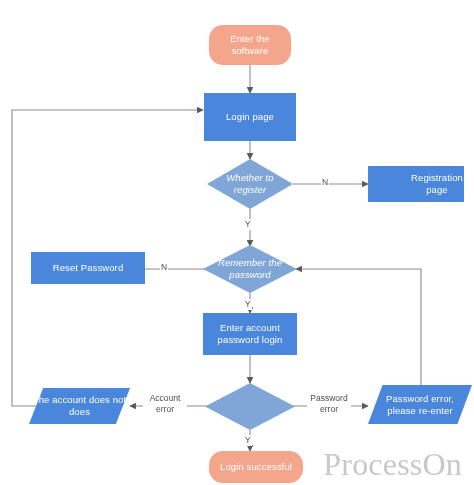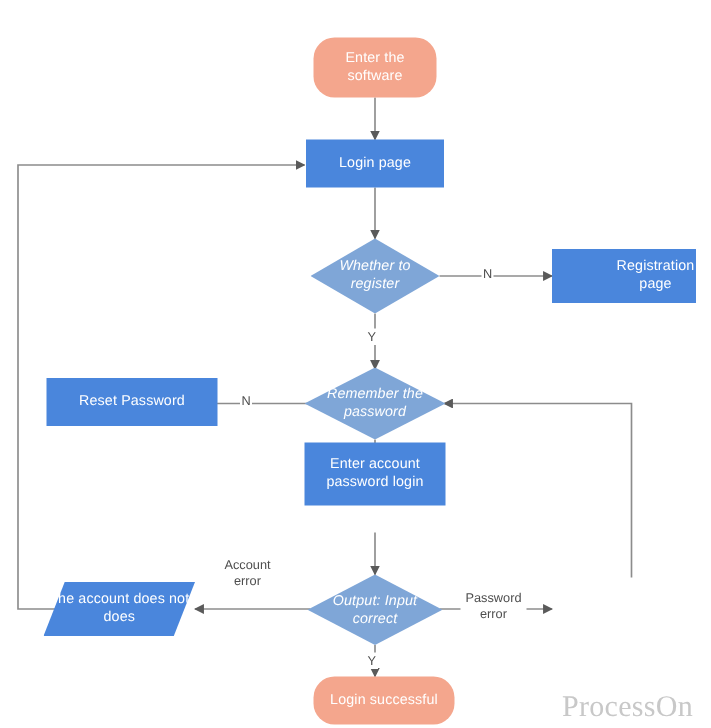--- a/index.html
+++ b/index.html
@@ -103,21 +103,21 @@
   .edge-label.two {
     white-space: normal;
     width: 42px;
   }
   #watermark {
     position: absolute;
     right: 12px;
     bottom: 16px;
     color: #c8c8c8;
     font-family: "Liberation Serif", serif;
-    font-size: 20px;
+    font-size: 32px;
     letter-spacing: 0.2px;
     z-index: 4;
     user-select: none;
   }
 </style>
 </head>
 <body>
 
 <div id="canvas">
 
@@ -152,21 +152,21 @@
       <path d="M 37 392 L 12 392 L 12 96 L 203 96"></path>
 
       <path d="M 421 371 L 421 255 L 296 255"></path>
     </g>
   </svg>
 
   <div class="node n-term" style="left:209px; top:11px; width:82px; height:40px;">
     <span>Enter the software</span>
   </div>
 
-  <div class="node n-proc" style="left:204px; top:79px; width:92px; height:32px;">
+  <div class="node n-proc" style="left:204px; top:79px; width:92px; height:48px;">
     <span>Login page</span>
   </div>
 
   <div class="node n-dec" style="left:207px; top:145px; width:86px; height:50px;">
     <i class="dia"></i>
     <span>Whether to register</span>
   </div>
 
   <div class="node n-proc" style="left:368px; top:152px; width:96px; height:36px;padding-left:42px;">
     <span>Registration page</span>
@@ -174,48 +174,51 @@
 
   <div class="node n-dec" style="left:203px; top:231px; width:94px; height:48px;">
     <i class="dia"></i>
     <span>Remember the password</span>
   </div>
 
   <div class="node n-proc" style="left:31px; top:238px; width:114px; height:32px;">
     <span>Reset Password</span>
   </div>
 
-  <div class="node n-proc" style="left:203px; top:281px; width:94px; height:42px;">
+  <div class="node n-proc" style="left:203px; top:299px; width:94px; height:42px;">
     <span>Enter account password login</span>
   </div>
 
   <div class="node n-dec" style="left:205px; top:369px; width:90px; height:47px;">
     <i class="dia"></i>
-    <span>Output: Input correct</span>
   </div>
 
   <div class="node n-data" style="left:29px; top:374px; width:101px; height:36px;">
     <i class="para"></i>
     <span>The account does not does</span>
   </div>
 
+  <div class="node n-data" style="left:368px; top:371px; width:104px; height:39px;">
+    <i class="para"></i>
+    <span>Password error, please re-enter</span>
+  </div>
 
   <div class="node n-term" style="left:209px; top:437px; width:94px; height:32px;">
     <span>Login successful</span>
   </div>
 
   <div class="edge-label" style="left:321px; top:163px;">N</div>
 
   <div class="edge-label" style="left:244px; top:205px;">Y</div>
 
   <div class="edge-label" style="left:160px; top:248px;">N</div>
 
   <div class="edge-label" style="left:244px; top:285px;">Y</div>
 
-  <div class="edge-label two" style="left:143px; top:357px;">Account error</div>
+  <div class="edge-label two" style="left:143px; top:379px;">Account error</div>
 
   <div class="edge-label two" style="left:307px; top:379px;">Password error</div>
 
   <div class="edge-label" style="left:244px; top:421px;">Y</div>
 
   <div id="watermark">ProcessOn</div>
 
 </div>
 
 </body></html>

